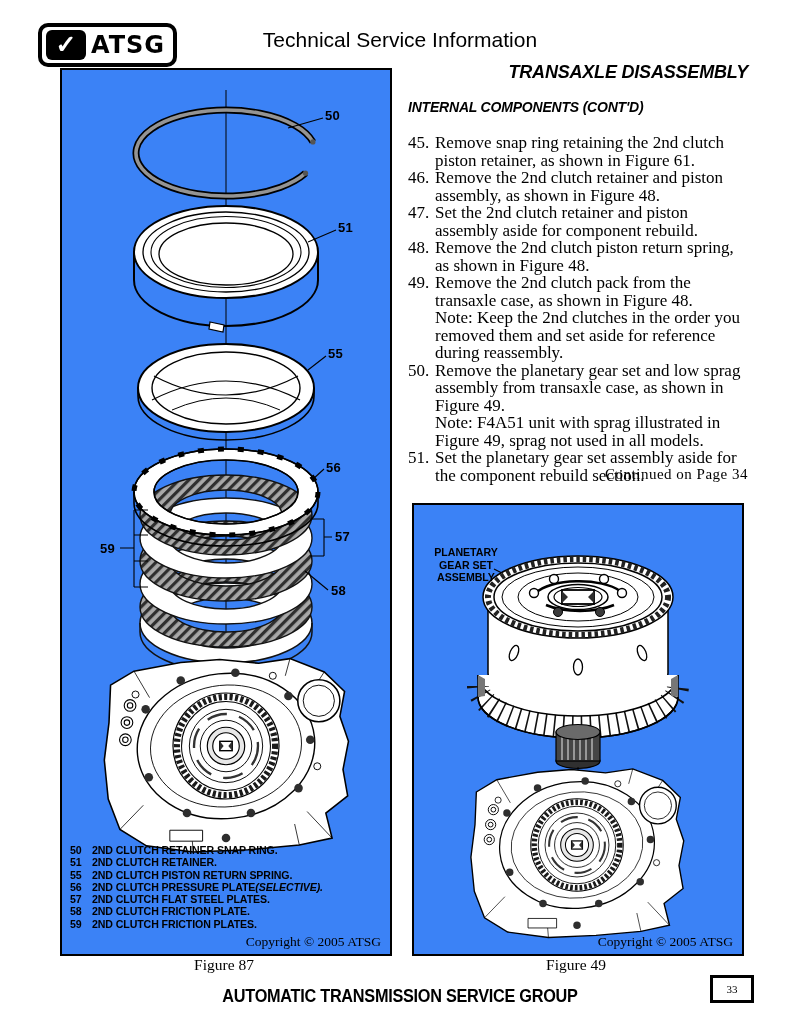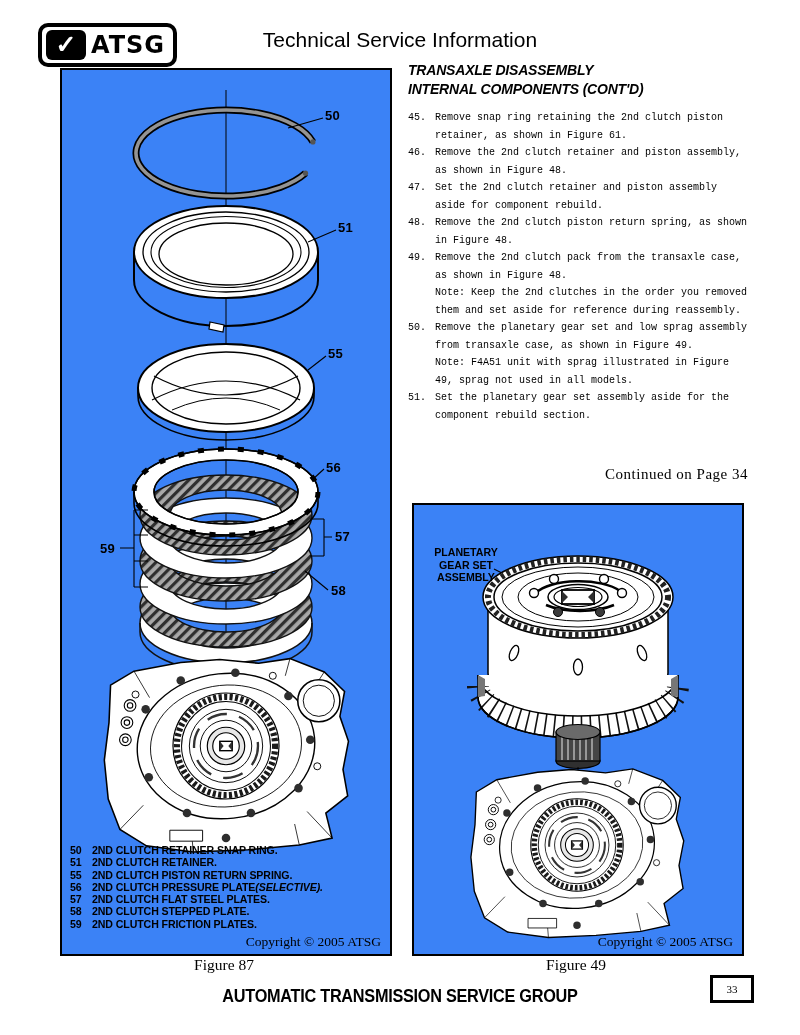--- a/index.html
+++ b/index.html
@@ -9,23 +9,23 @@
   
   .logo{position:absolute;left:38px;top:23px;display:flex;align-items:center;gap:5px;
         border:4px solid #000;border-radius:10px;padding:3px 8px 3px 4px;background:#fff}
   .logo .chk{width:40px;height:30px;background:#000;border-radius:6px;color:#fff;
         font-size:25px;line-height:29px;text-align:center;font-weight:bold}
   .logo .word{font-family:"DejaVu Sans",sans-serif;font-weight:900;font-size:24px;letter-spacing:1px}
   .title{position:absolute;left:0;right:0;top:28px;text-align:center;font-size:21px}
 
   
   .col{position:absolute;left:408px;top:62px;width:340px}
-  .h1{text-align:left;font-weight:bold;font-style:italic;font-size:14px;letter-spacing:-0.2px;white-space:nowrap}
-  .h2{font-weight:bold;font-style:italic;font-size:14px;margin-top:3px;letter-spacing:-0.2px}
-  .steps{margin-top:12px;font-family:Liberation Mono, monospace;font-size:10px;line-height:17.5px}
+  .h1{text-align:right;font-weight:bold;font-style:italic;font-size:18px;letter-spacing:-0.2px;white-space:nowrap}
+  .h2{font-weight:bold;font-style:italic;font-size:14px;margin-top:16px;letter-spacing:-0.2px}
+  .steps{margin-top:19px;font-family:Liberation Serif, serif;font-size:17px;line-height:17.5px}
   .step{display:flex}
   .step .n{flex:none;width:27px}
   .step .b{flex:1;max-width:313px}
   .cont{position:absolute;left:408px;top:466px;width:340px;text-align:right;
         font-family:"Liberation Serif",serif;font-size:15px;letter-spacing:0.5px}
 
   
   .figbox{position:absolute;background:#3b82f6;border:2px solid #000}
   #fig48{left:60px;top:68px;width:328px;height:884px}
   #fig49{left:412px;top:503px;width:328px;height:449px}
@@ -246,21 +246,21 @@
           <span class="ln">56</span>
           <span>2ND CLUTCH PRESSURE PLATE </span>
           <span class="it">(SELECTIVE).</span>
         </div>
       <div class="lrow">
           <span class="ln">57</span>
           <span>2ND CLUTCH FLAT STEEL PLATES.</span>
         </div>
       <div class="lrow">
           <span class="ln">58</span>
-          <span>2ND CLUTCH STEPPED PLATE.</span>
+          <span>2ND CLUTCH FRICTION PLATE.</span>
         </div>
       <div class="lrow">
           <span class="ln">59</span>
           <span>2ND CLUTCH FRICTION PLATES.</span>
         </div>
     </div>
     <div class="copyright">Copyright © 2005 ATSG</div>
   </div>
 
   <div class="figbox" id="fig49">

